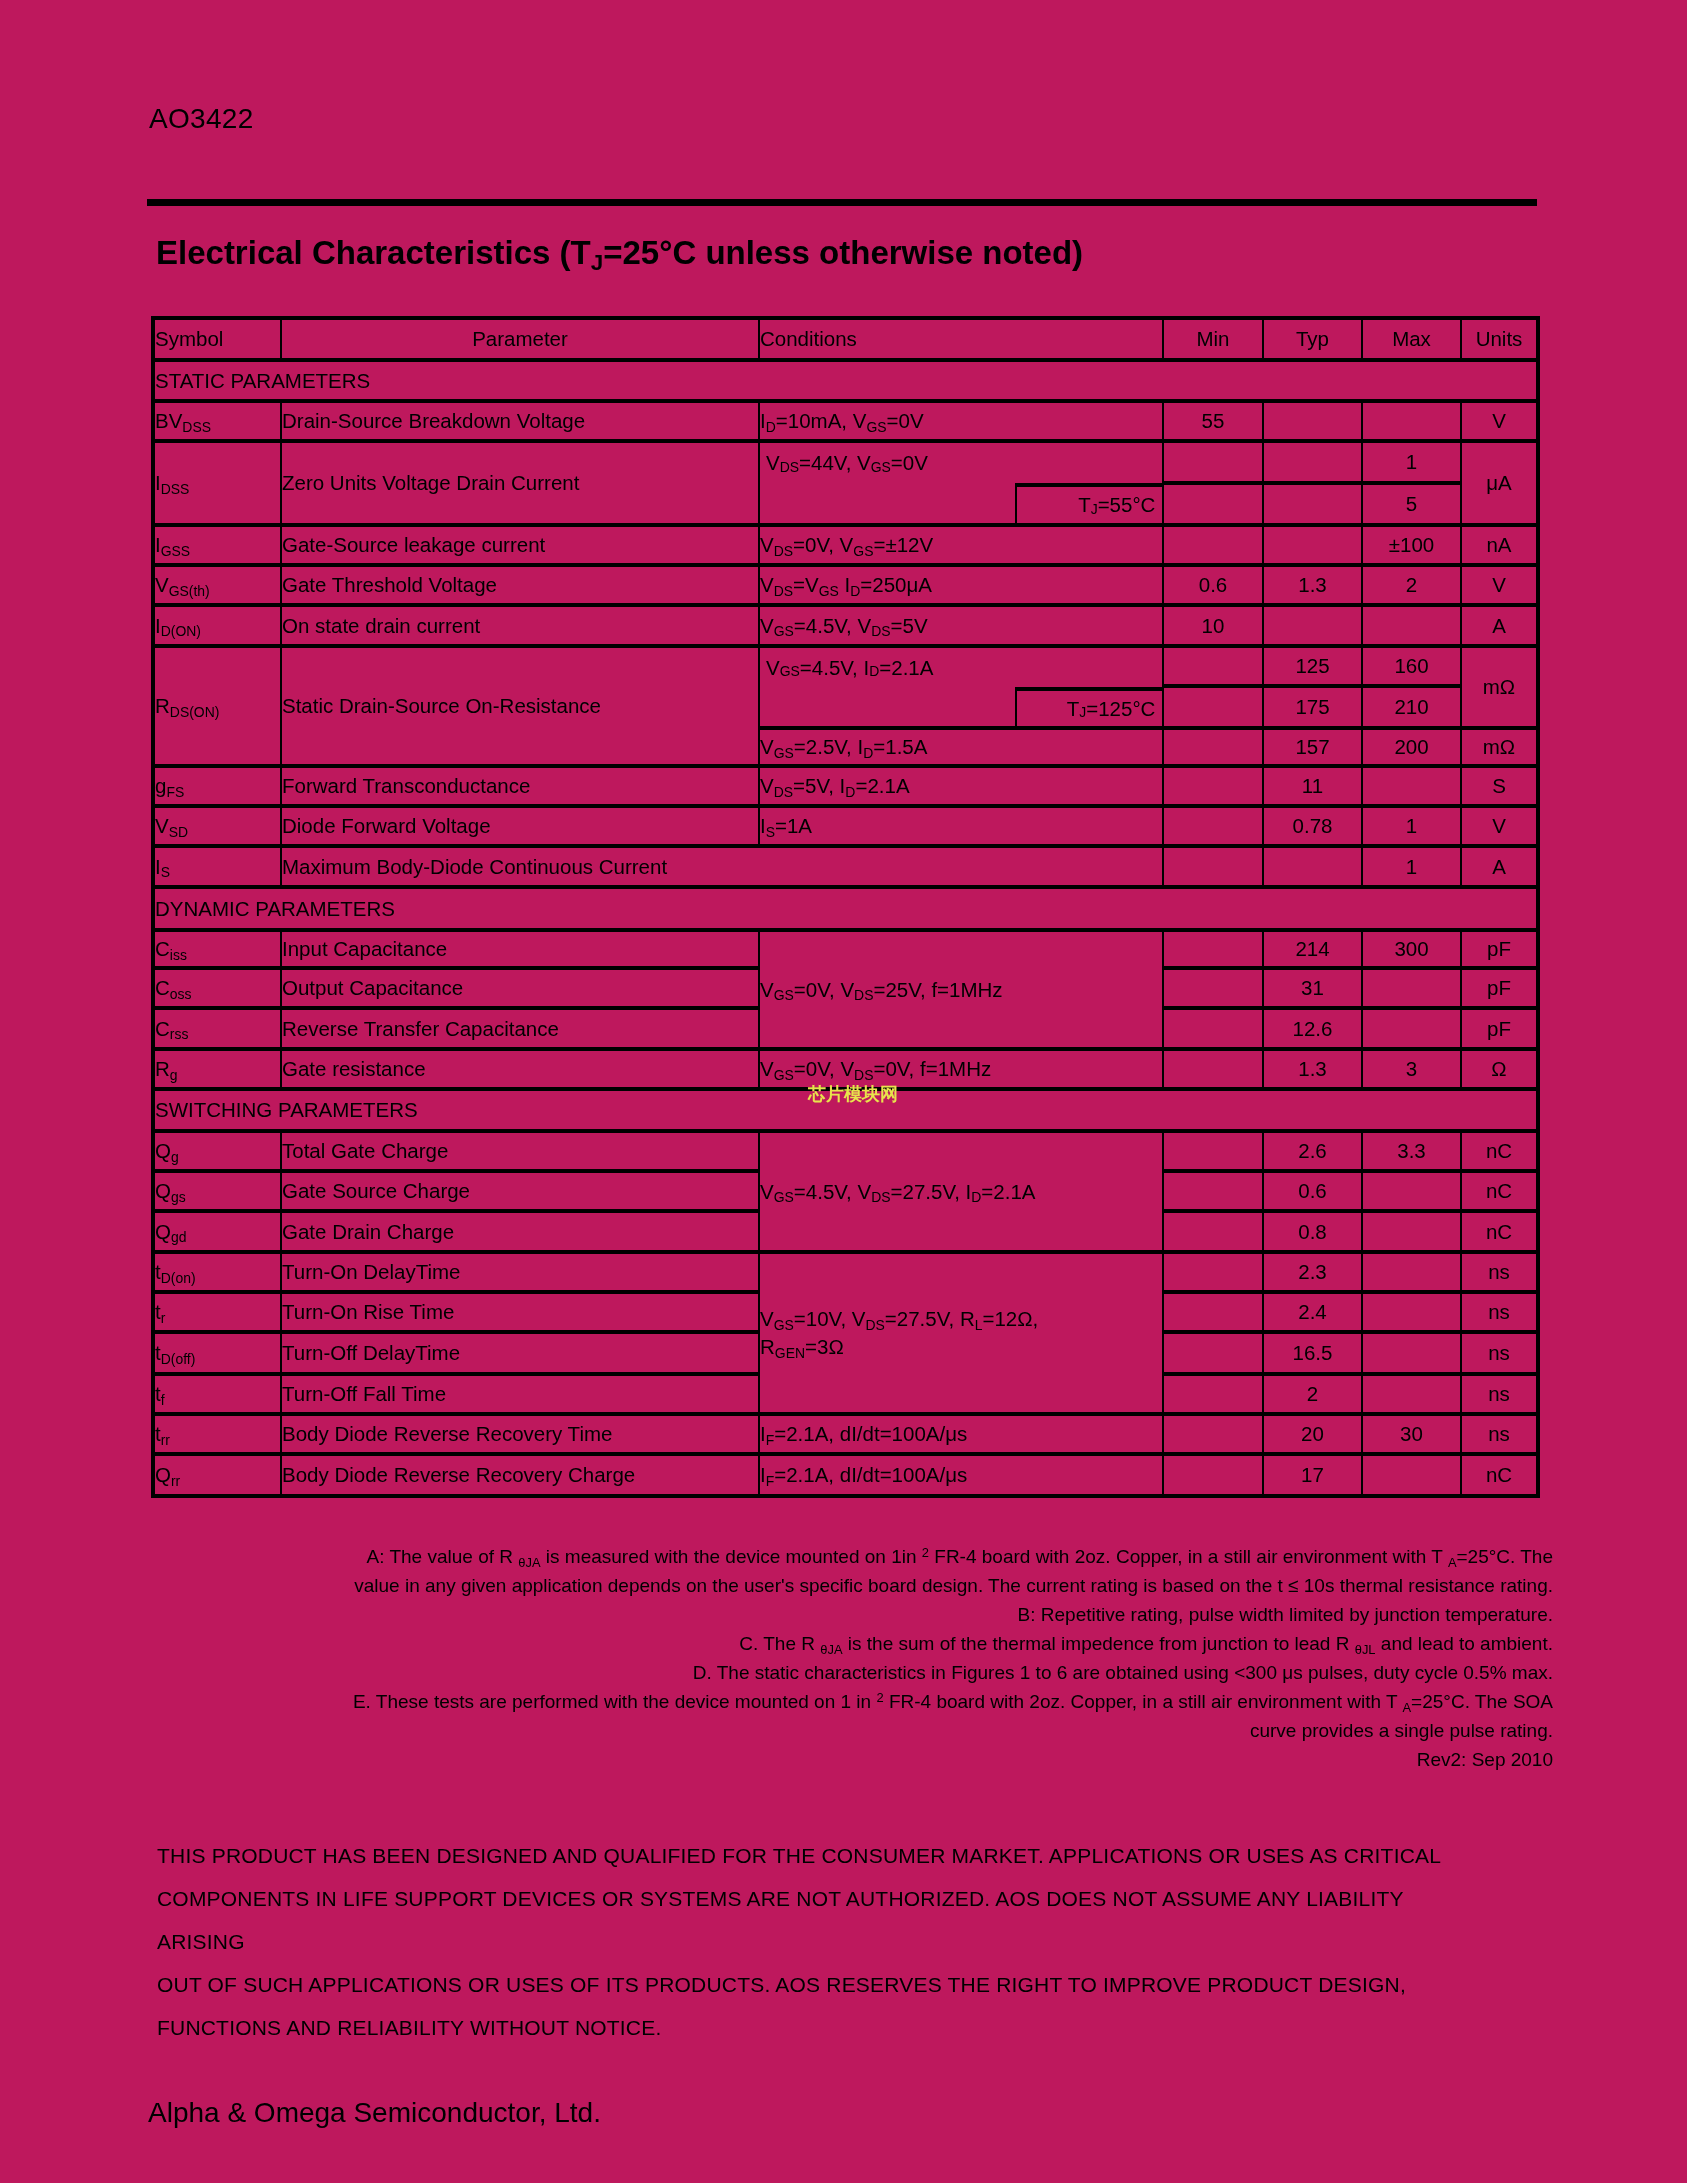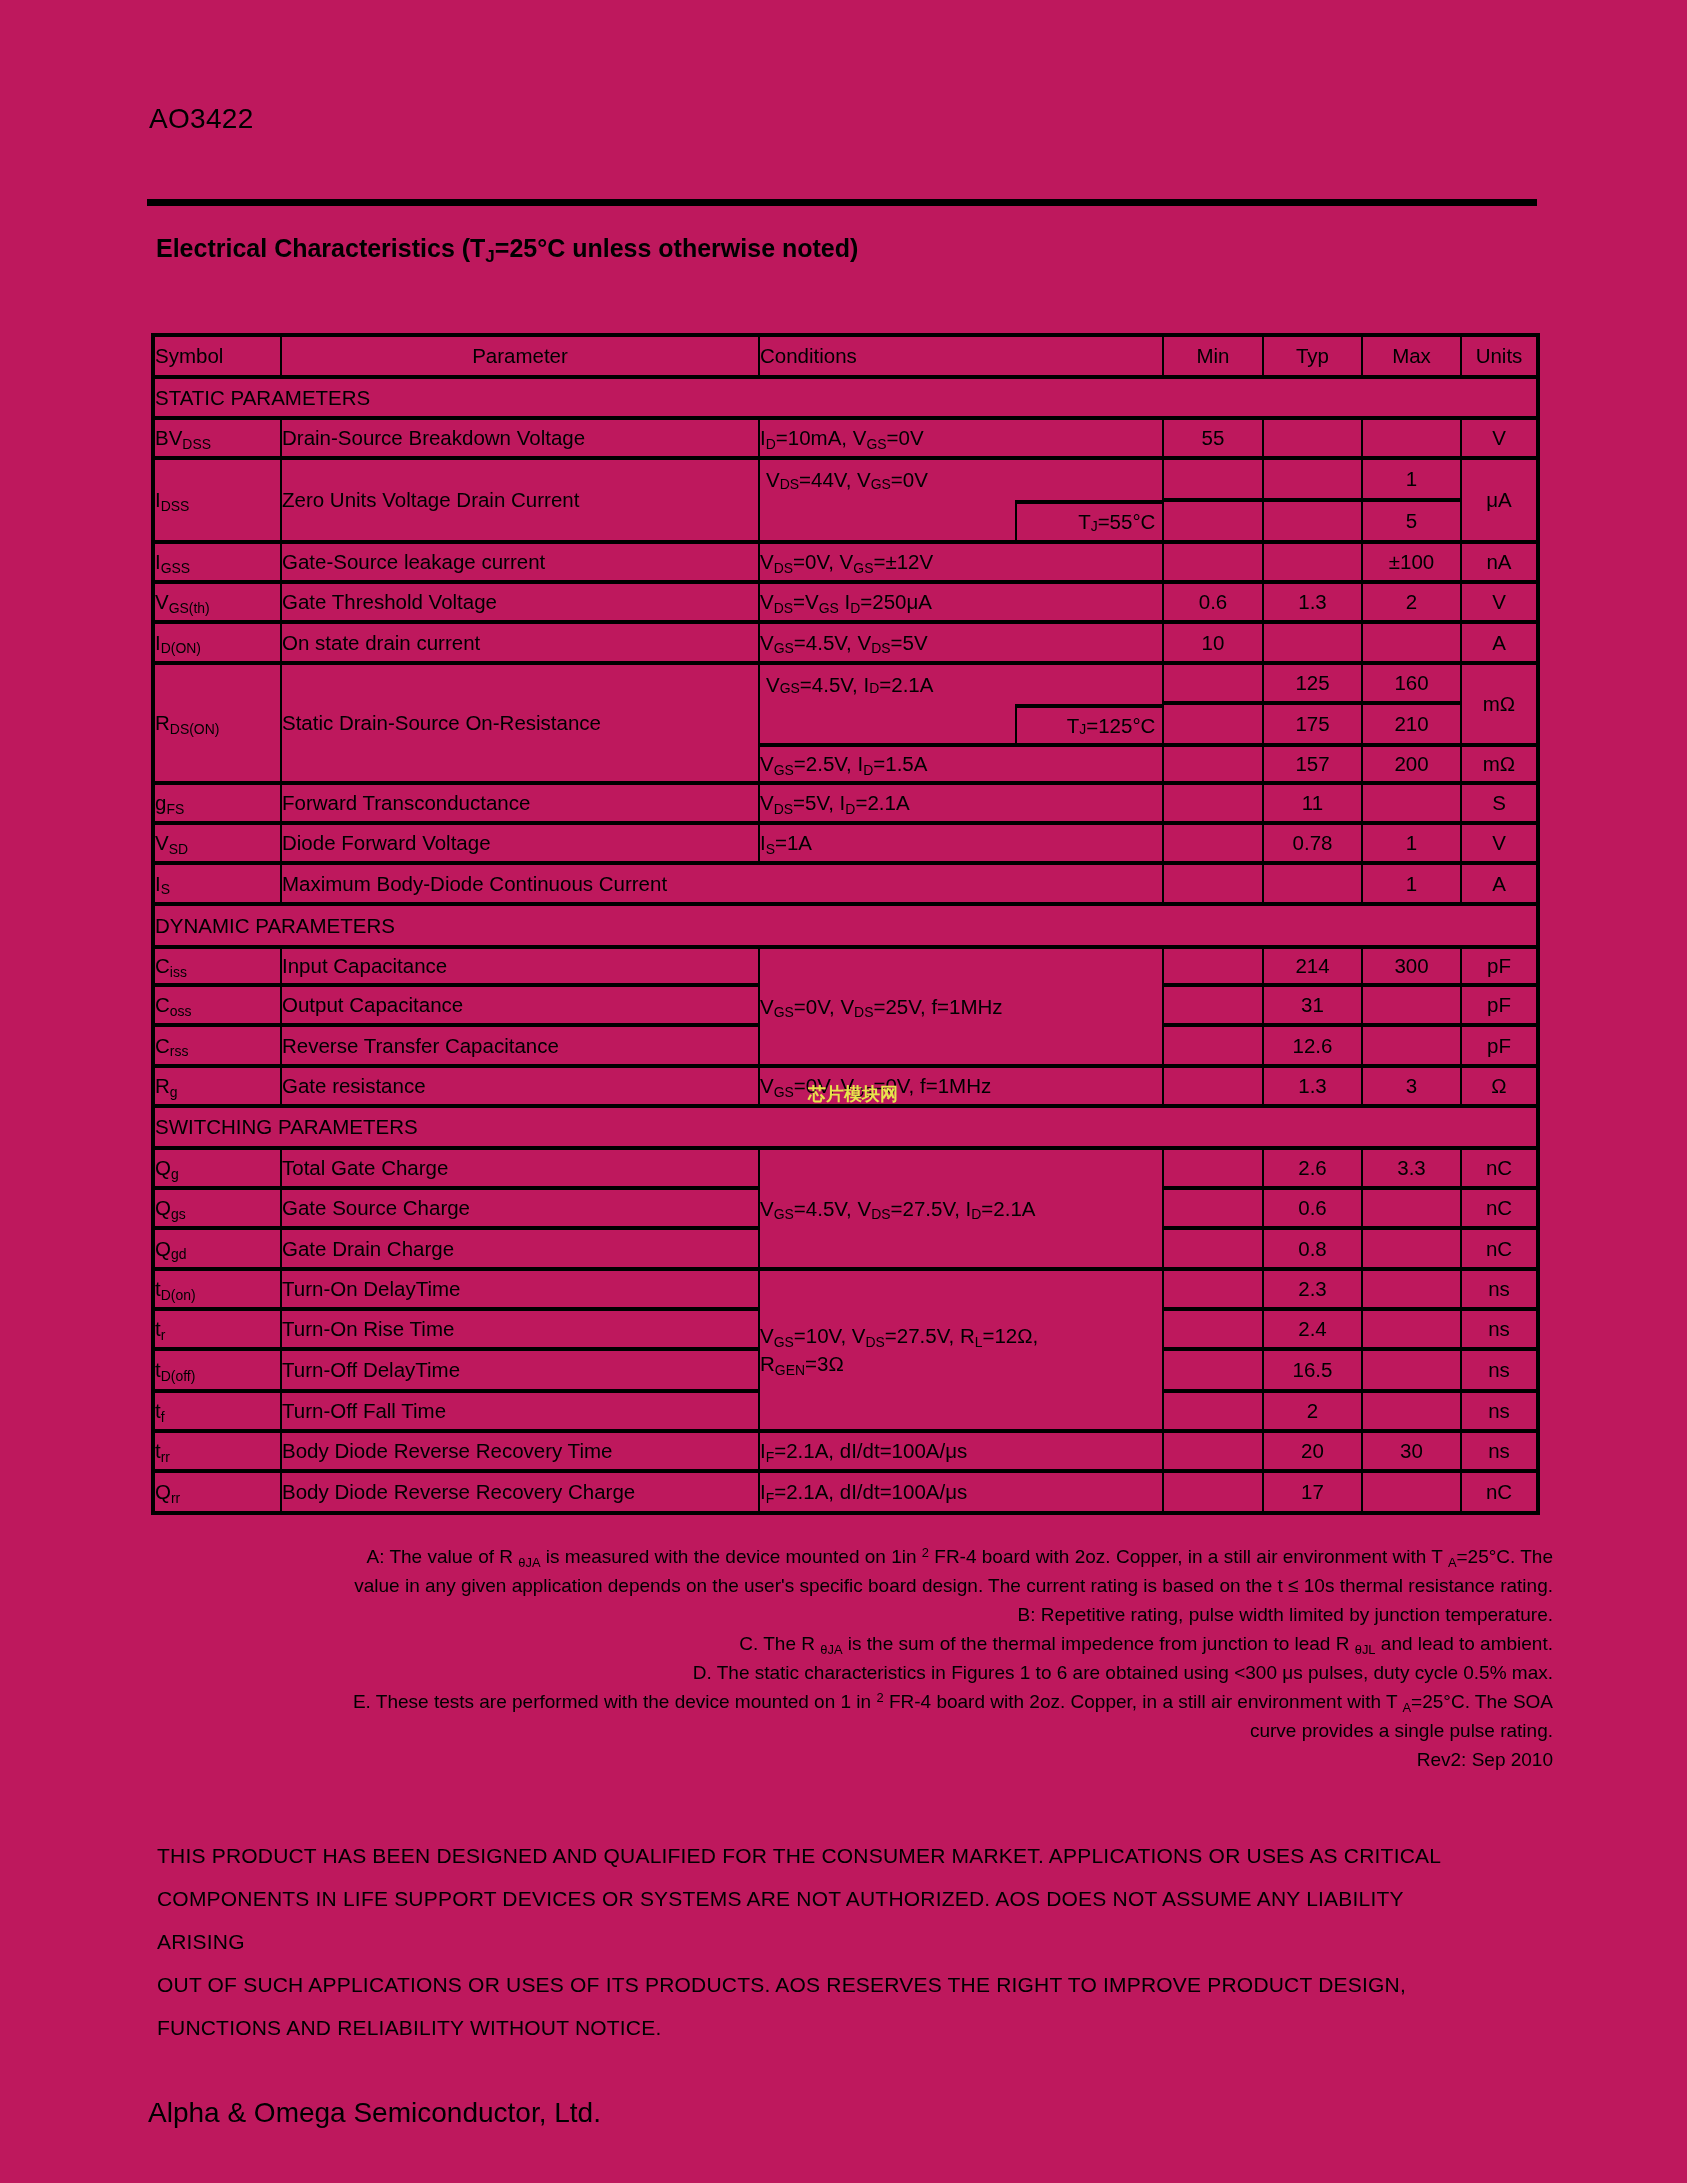--- a/index.html
+++ b/index.html
@@ -7,26 +7,26 @@
     position:relative;
     width:1687px;height:2183px;
     background:#be185d;
     font-family:"Liberation Sans","DejaVu Sans",sans-serif;
     color:#000;
     overflow:hidden;
   }
   .abs{position:absolute;}
   #part-number{left:149px;top:103px;font-size:28px;letter-spacing:0.3px;}
   #top-rule{left:147px;top:199px;width:1390px;height:7.3px;background:#000;}
-  #doc-title{left:156px;top:234px;font-size:25px;font-weight:bold;}
+  #doc-title{left:156px;top:234px;font-size:33px;font-weight:bold;}
   sub{font-size:0.68em;line-height:0;position:relative;top:0.28em;vertical-align:baseline;}
   sup{font-size:0.68em;line-height:0;position:relative;top:-0.45em;vertical-align:baseline;}
 
   
-  #spec-table-wrap{left:151px;top:316px;margin-top:17px;}
+  #spec-table-wrap{left:151px;top:316px;}
   table.spec{border-collapse:collapse;table-layout:fixed;width:1384px;border:4.6px solid #000;}
   table.spec td,table.spec th{
     border-left:2.6px solid #000;border-right:2.6px solid #000;
     border-top:4px solid #000;border-bottom:4px solid #000;
     padding:0;font-size:20.5px;font-weight:normal;vertical-align:middle;
     overflow:hidden;
   }
   th.hdr{font-size:21px;font-weight:bold;}
   td.sec{font-size:21px;font-weight:bold;padding-left:4.6px;border-top-width:4.6px;border-bottom-width:4.6px;}
   .pl1{padding-left:4.6px;text-align:left;}

